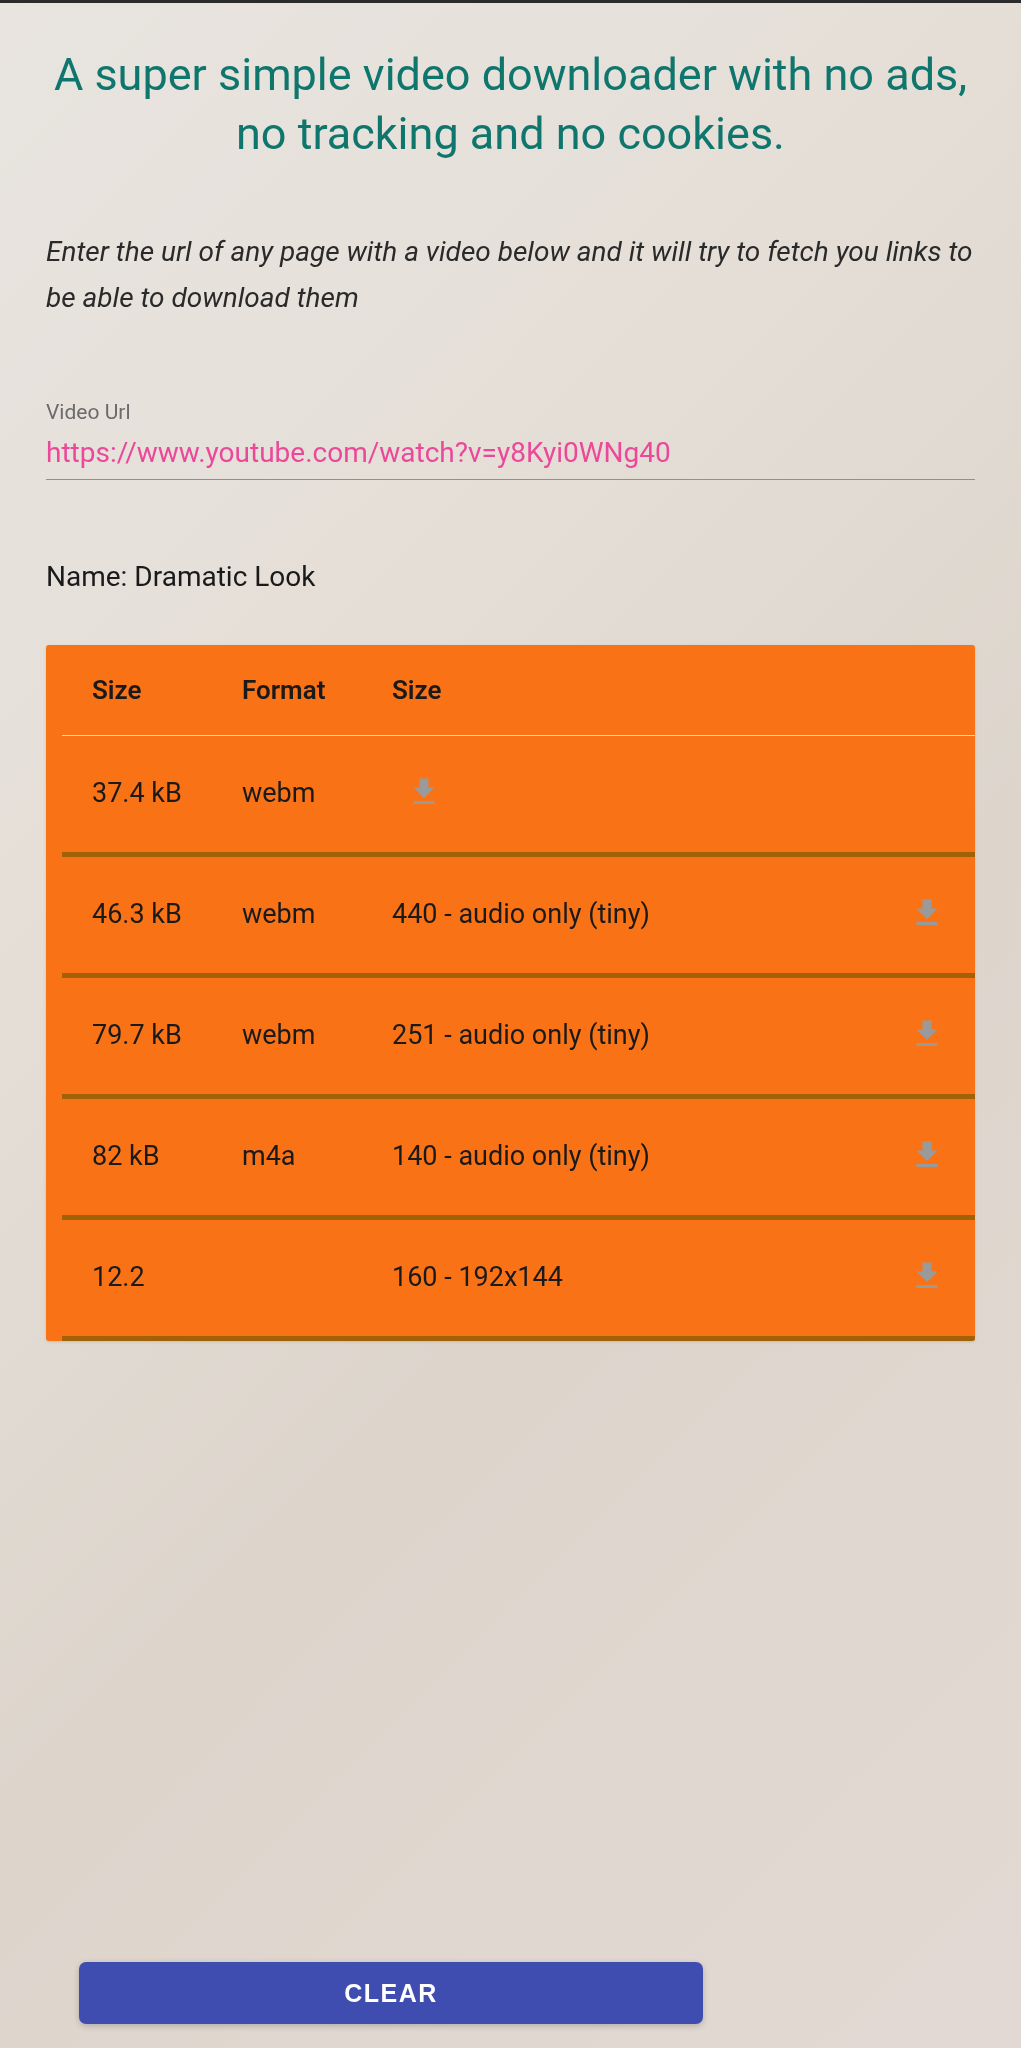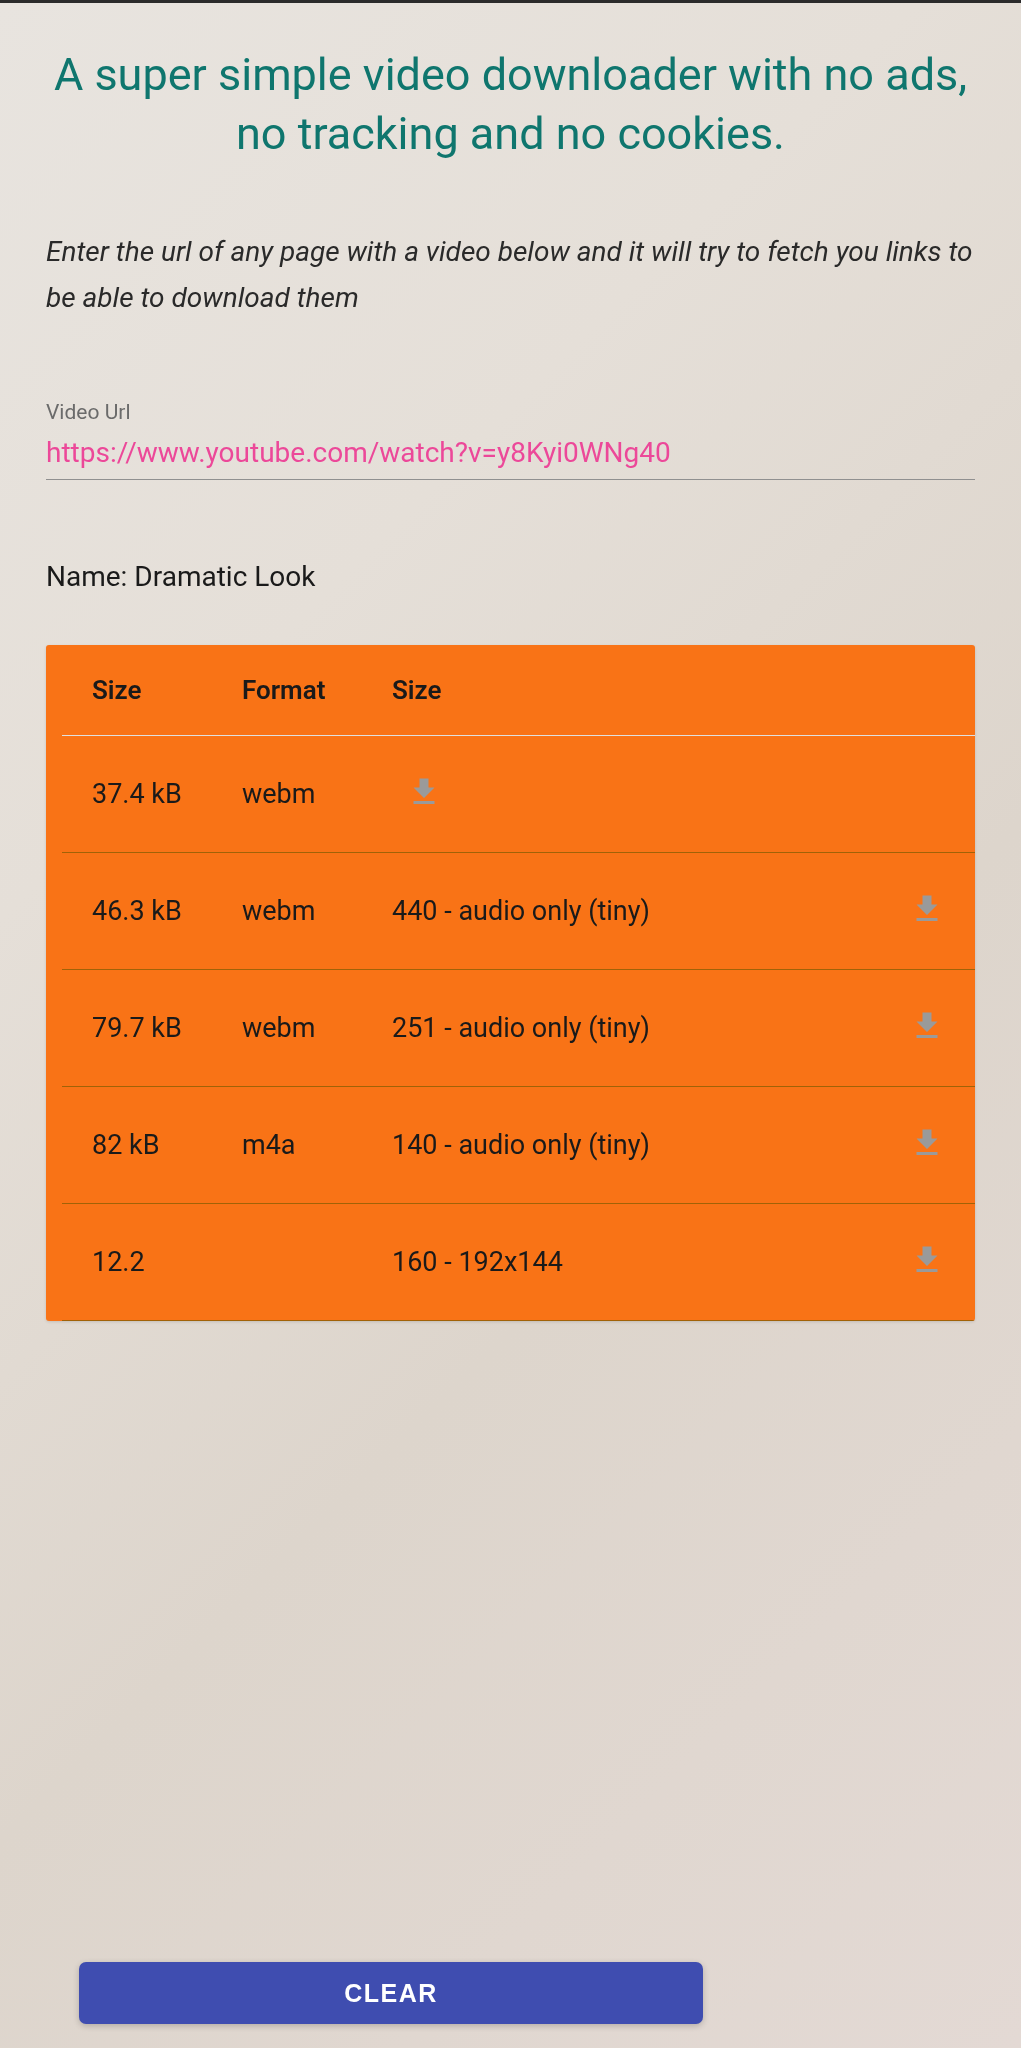--- a/index.html
+++ b/index.html
@@ -79,23 +79,23 @@
       padding: 30px 30px 30px 30px;
       border-bottom: 1px solid #e0e0e0;
     }
     .table-header div {
       font-size: 26px;
       font-weight: 600;
       color: #1a1a1a;
     }
     .table-row {
       display: flex;
-      align-items: flex-end;
+      align-items: flex-start;
       padding: 38px 30px;
-      border-bottom: 1px solid #a16207;
+      border-bottom: 5px solid #a16207;
     }
     .col-size {
       width: 150px;
       flex-shrink: 0;
     }
     .col-format {
       width: 150px;
       flex-shrink: 0;
     }
     .col-name {

